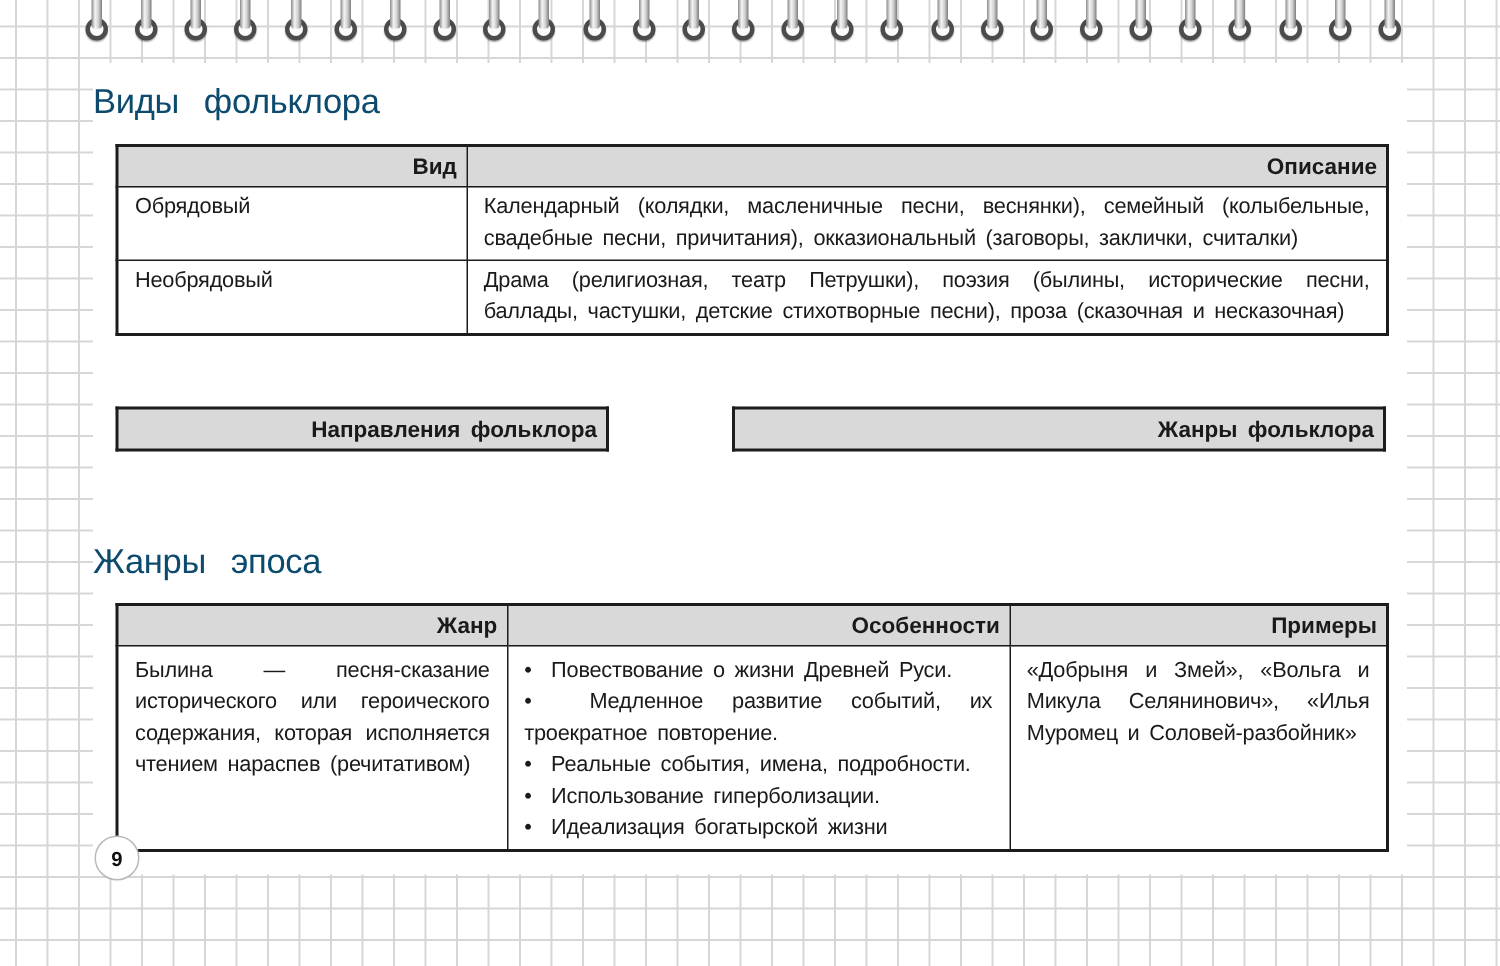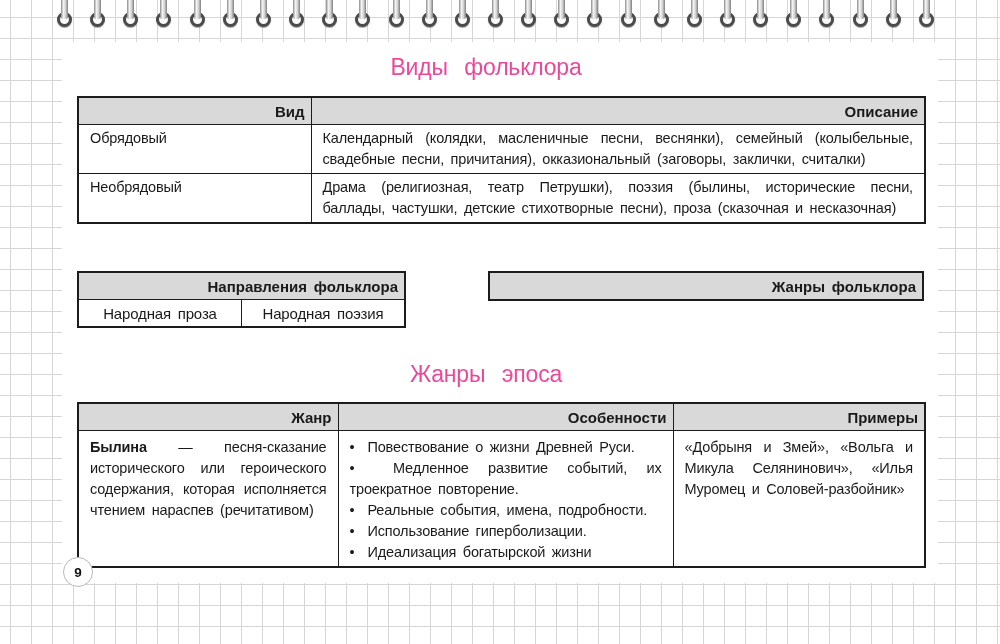--- a/index.html
+++ b/index.html
@@ -27,22 +27,22 @@
     background:#fbfbfb;
     box-shadow:0 1px 1px rgba(0,0,0,.35);
   }
   .loop .stem{
     position:absolute;left:4px;top:0;width:7px;height:19px;
     background:linear-gradient(90deg,#8a8a8a,#f4f4f4 35%,#d2d2d2 65%,#7d7d7d);
     border-radius:0 0 2px 2px;
   }
   
   .sec-title{
-    position:absolute;left:48px;width:876px;text-align:center;
-    font-size:23px;letter-spacing:-0.2px;word-spacing:0.45em;color:#ec4899;
+    position:absolute;left:62px;width:876px;text-align:left;
+    font-size:23px;letter-spacing:-0.2px;word-spacing:0.45em;color:#0c4a6e;
   }
   #title1{top:54px;}
   #title2{top:361px;}
   
   table{border-collapse:collapse;table-layout:fixed;position:absolute;
         border:2px solid var(--line);background:#fff;}
   th,td{border:1.5px solid var(--line);}
   th{
     background:var(--header-bg);font-weight:bold;font-size:15px;
     text-align:right;padding:4px 6px;height:18px;word-spacing:0.18em;
@@ -57,21 +57,21 @@
   #table-vidy tr.short td{height:23px;}
   #table-napr{left:77px;top:271px;width:329px;}
   #table-zhanry{left:488px;top:271px;width:436px;}
   #table-napr td,#table-zhanry td{
     text-align:center;vertical-align:middle;height:22px;font-size:15px;padding:2px 6px;
   }
   #table-epos{left:77px;top:402px;width:847px;}
   #table-epos td{height:118px;padding-top:6px;}
   .bullet-item{text-align:justify;text-align-last:left;}
   .bullet-item::before{content:"\2022\00a0\00a0";}
-  b.term{font-weight:bold;}
+  b.term{font-weight:normal;}
   
   .page-num{
     position:absolute;left:63px;top:557px;width:28px;height:28px;
     border:1px solid #b9b9b9;border-radius:50%;background:#fff;
     display:flex;align-items:center;justify-content:center;
     font-size:13.5px;font-weight:bold;color:#111;
   }
 </style>
 </head>
 <body>
@@ -208,24 +208,20 @@
     <td>Необрядовый</td>
     <td class="just">Драма (религиозная, театр Петрушки), поэзия (былины, исторические песни, баллады, частушки, детские стихотворные песни), проза (сказочная и несказочная)</td>
   </tr>
 </tbody>
   </table>
 
 <table id="table-napr">
   <tbody>
       <tr>
     <th colspan="2">Направления фольклора</th>
-  </tr>
-  <tr>
-    <td>Народная проза</td>
-    <td>Народная поэзия</td>
   </tr>
 </tbody>
   </table>
 
 <table id="table-zhanry">
   <tbody>
       <tr>
     <th colspan="3">Жанры фольклора</th>
   </tr>
 </tbody>

